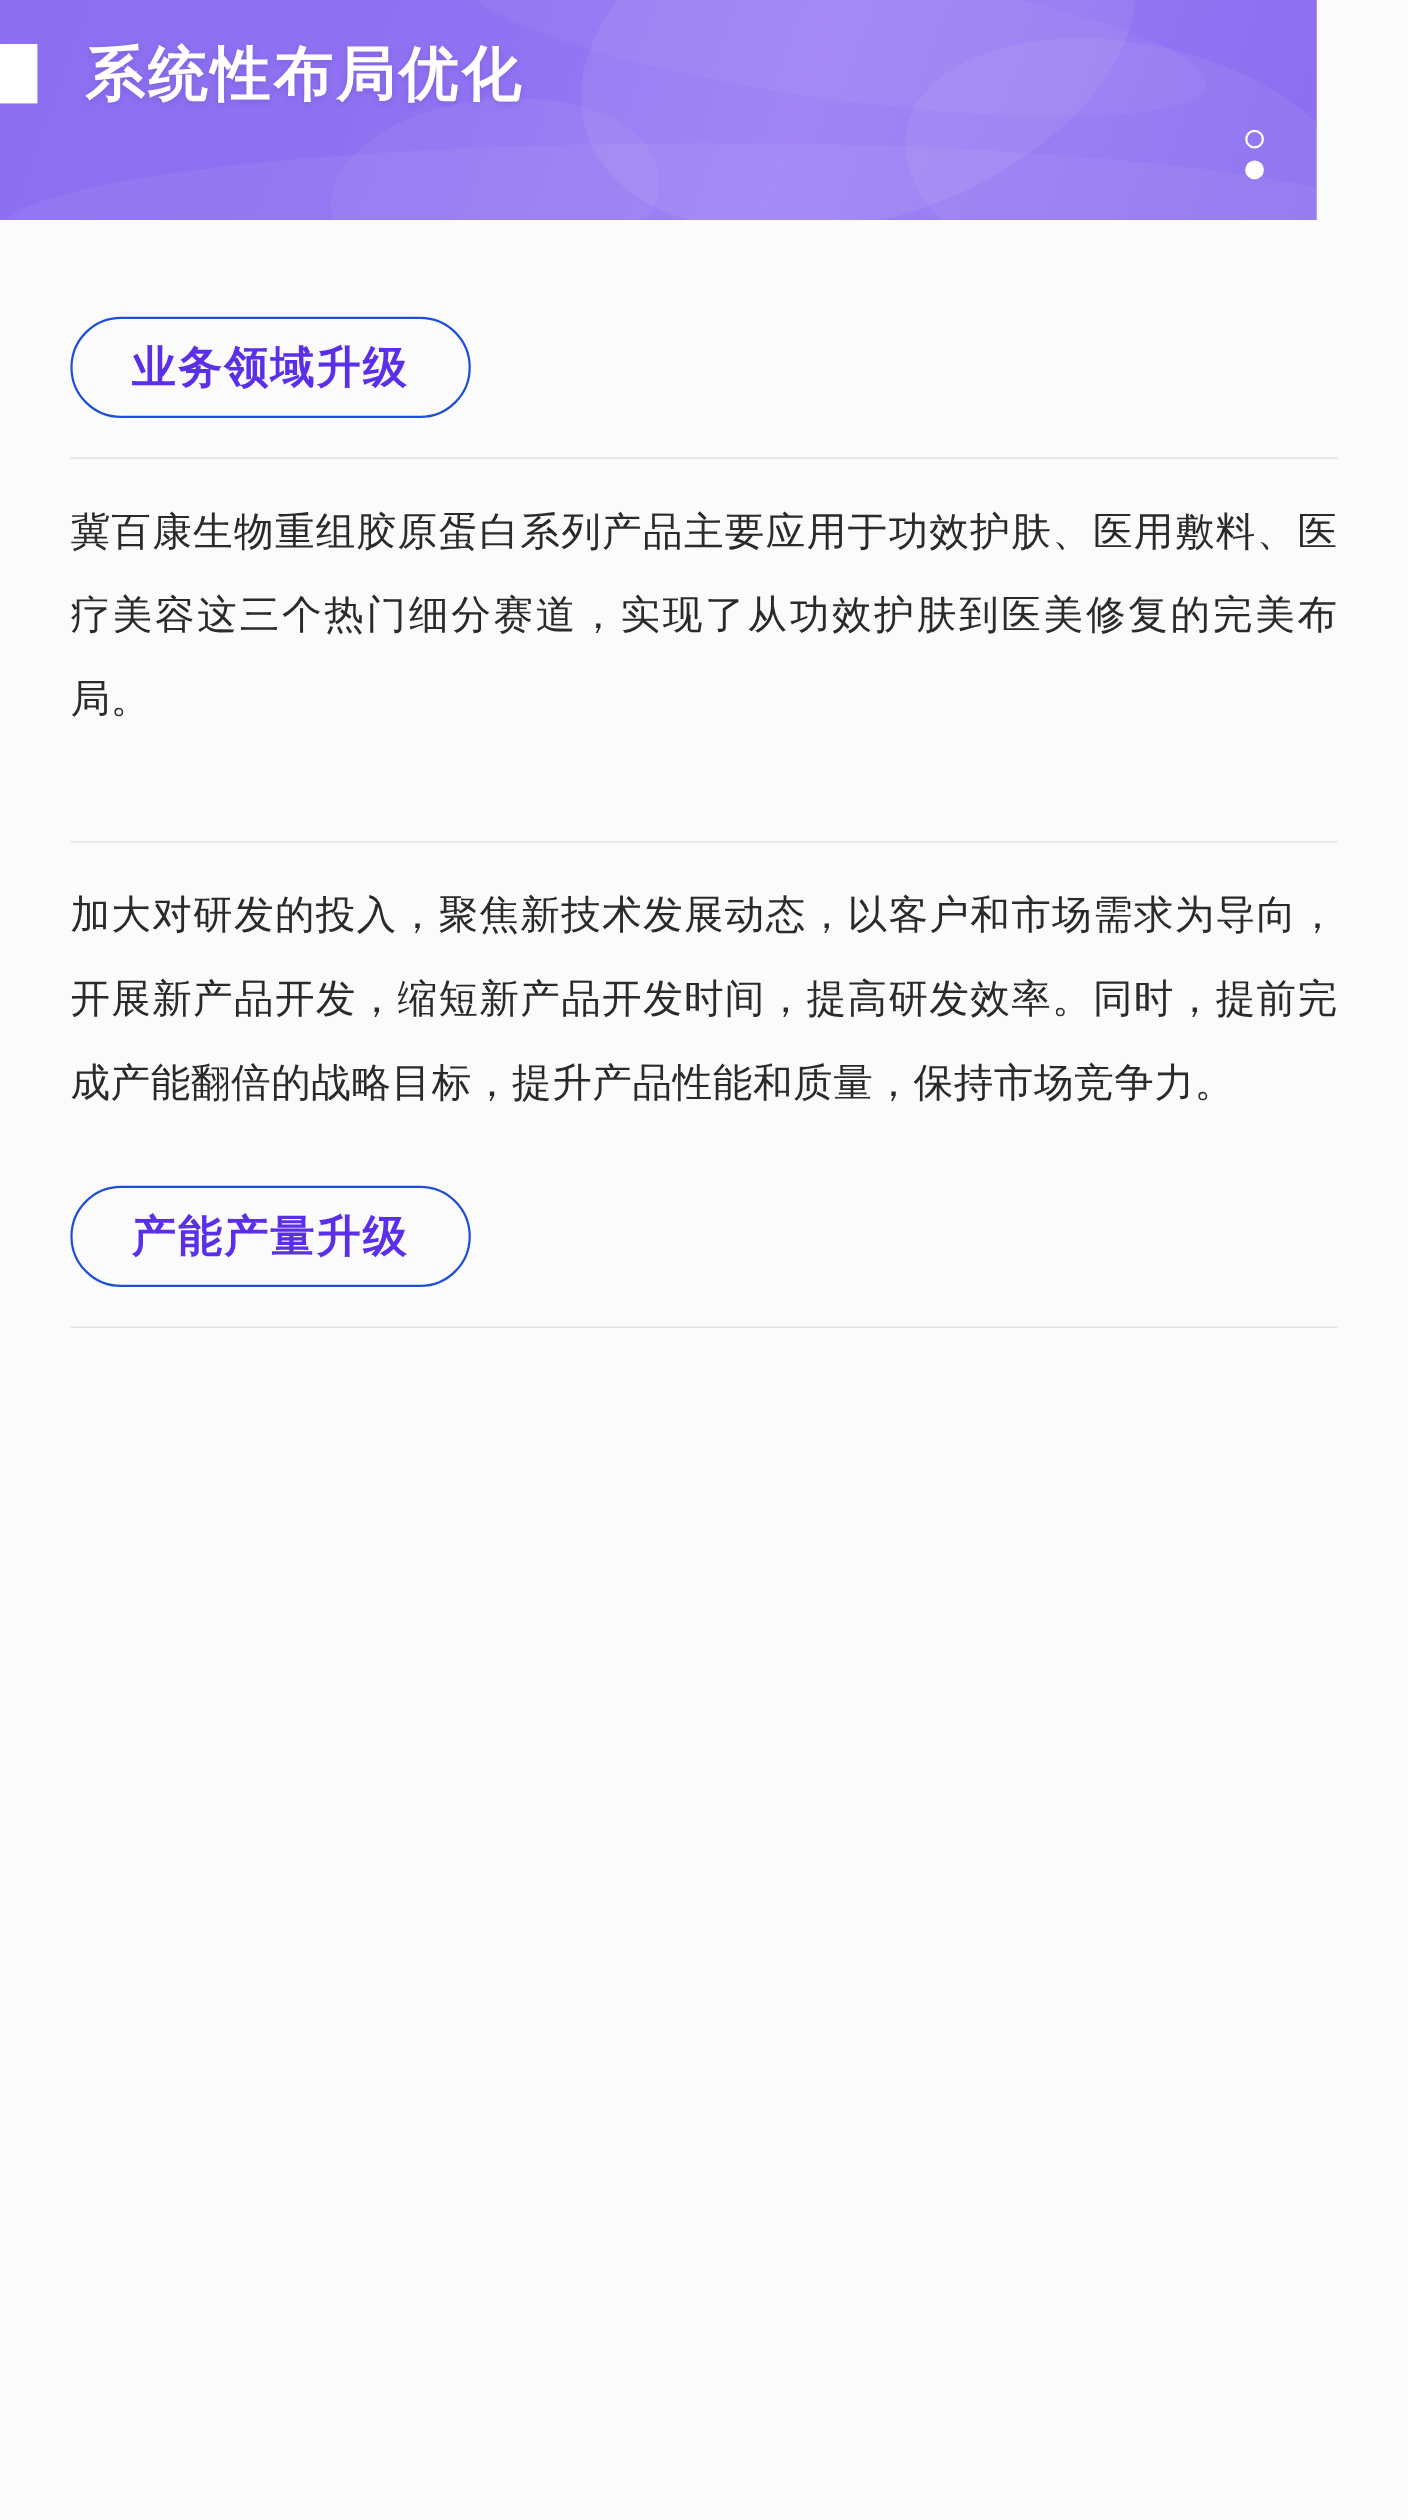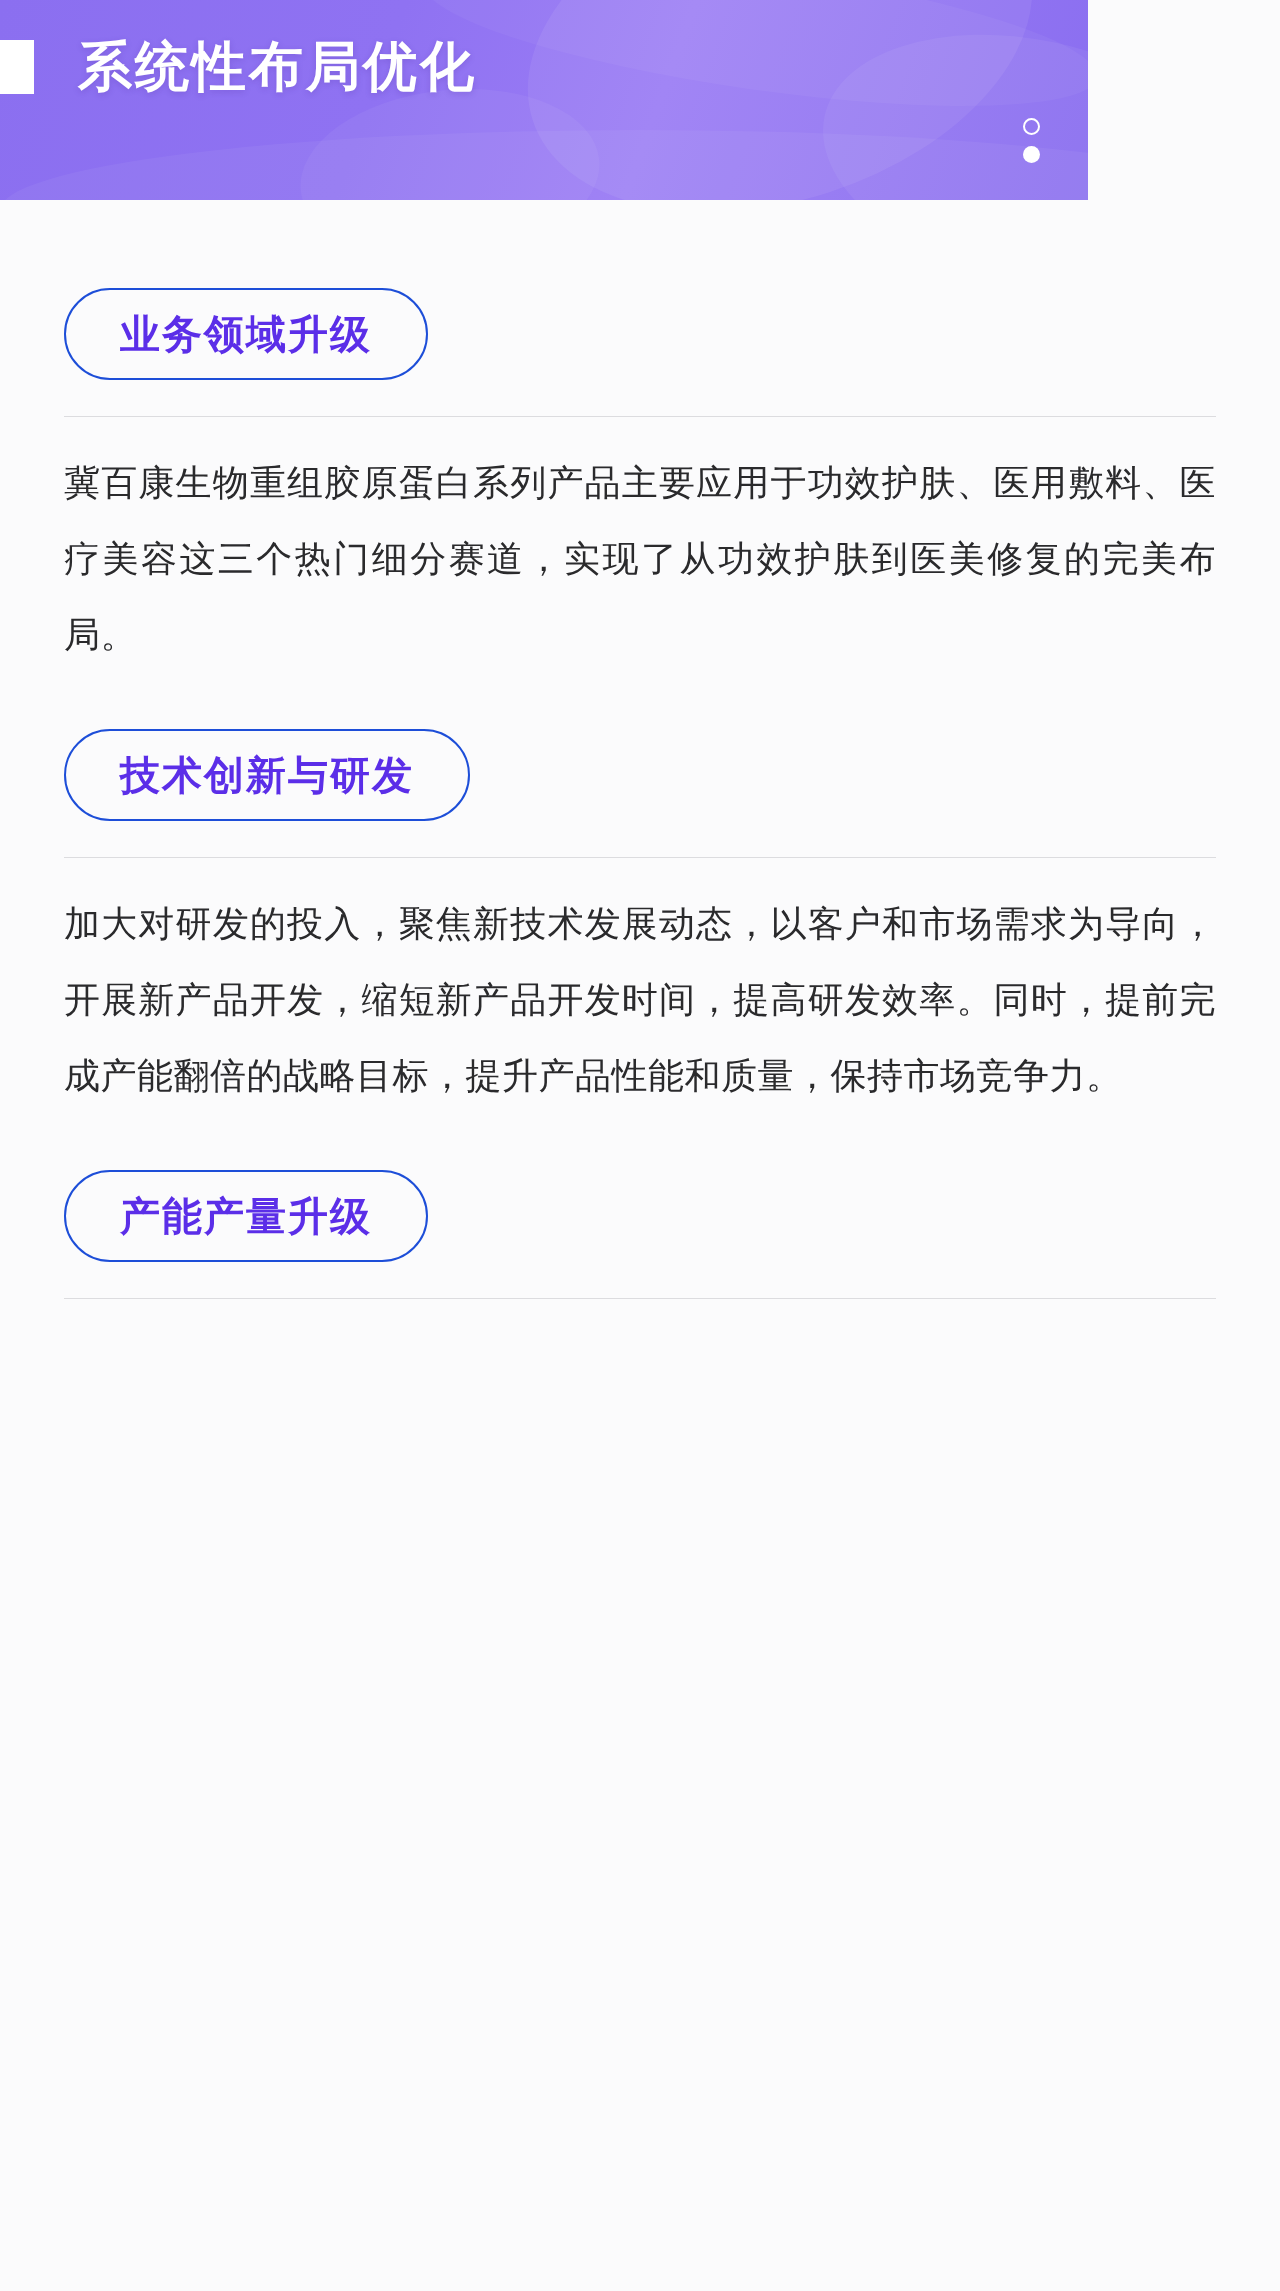--- a/index.html
+++ b/index.html
@@ -17,21 +17,21 @@
     position: relative;
     width: 1280px;
     min-height: 2291px;
     background: #fbfbfc;
     overflow: hidden;
   }
 
   
   .header {
     position: relative;
-    width: 1088px;
+    width: 1197px;
     height: 200px;
     background: linear-gradient(110deg, #8b6ff0 0%, #8f72f2 35%, #9a7cf5 60%, #8a6ef0 100%);
     overflow: hidden;
   }
   .header .swirl {
     position: absolute;
     border-radius: 50%;
     background: rgba(255,255,255,0.07);
     pointer-events: none;
   }
@@ -165,21 +165,20 @@
 
     <div class="section">
       <div class="pill">业务领域升级</div>
       <div class="divider"></div>
       <p class="paragraph">冀百康生物重组胶原蛋白系列产品主要应用于功效护肤、医用敷料、医疗美容这三个热门细分赛道，实现了从功效护肤到医美修复的完美布局。</p>
     </div>
 
     <div class="gap-after-paragraph"></div>
 
     <div class="section">
-      <div class="pill">技术创新与研发</div>
       <div class="divider"></div>
       <p class="paragraph">加大对研发的投入，聚焦新技术发展动态，以客户和市场需求为导向，开展新产品开发，缩短新产品开发时间，提高研发效率。同时，提前完成产能翻倍的战略目标，提升产品性能和质量，保持市场竞争力。</p>
     </div>
 
     <div class="gap-after-paragraph"></div>
 
     <div class="section">
       <div class="pill">产能产量升级</div>
       <div class="divider"></div>
     </div>

